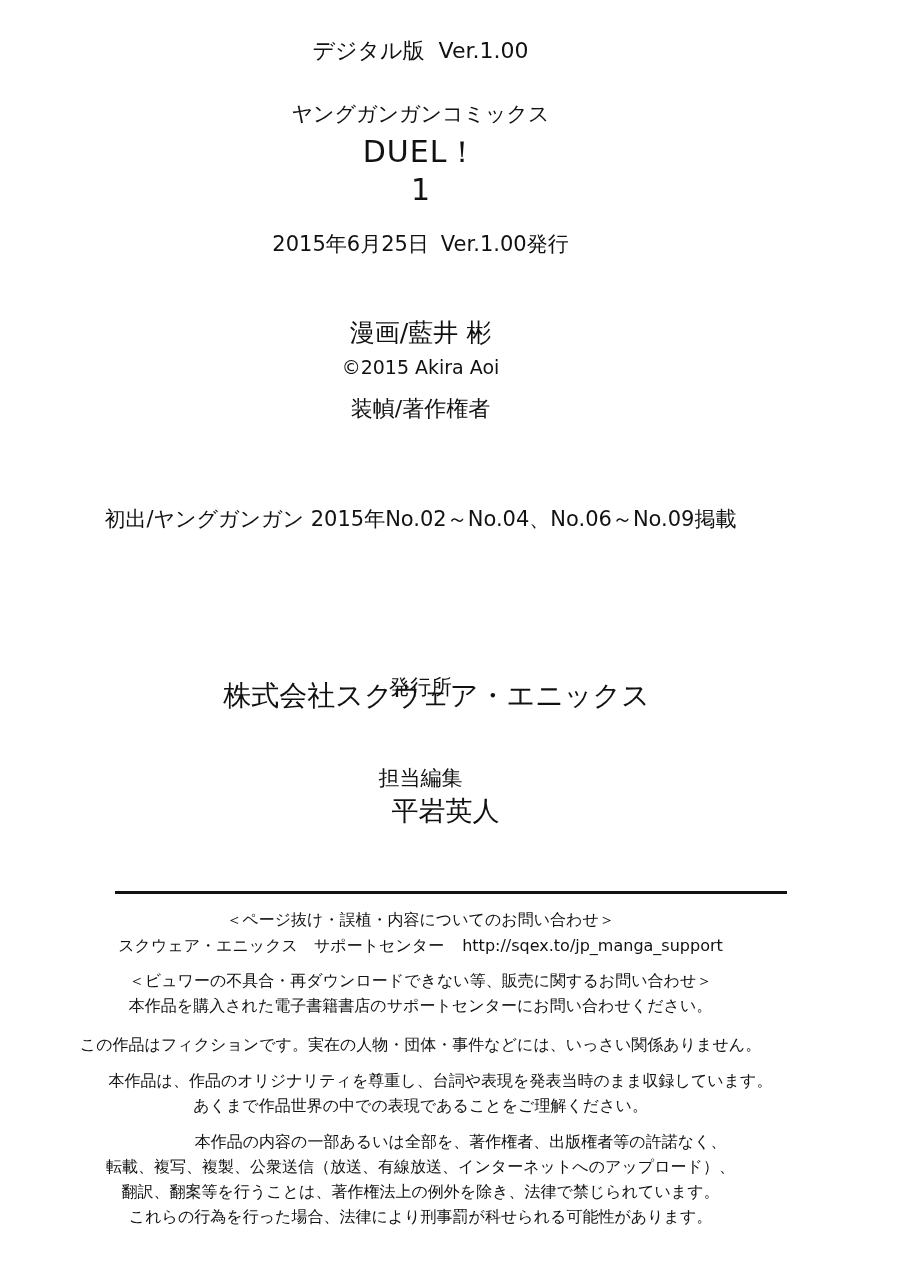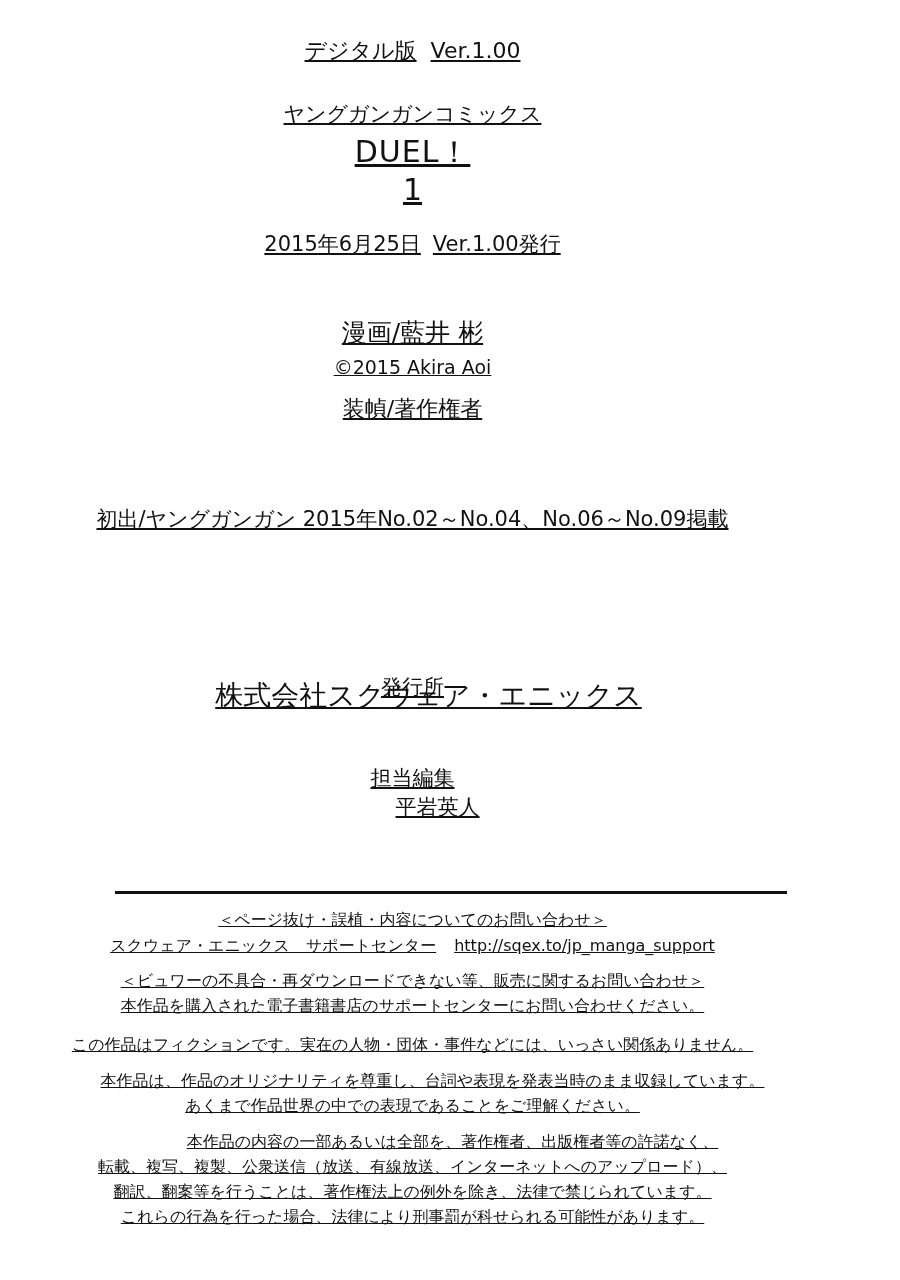--- a/index.html
+++ b/index.html
@@ -10,42 +10,41 @@
     body {
       width: 900px;
       height: 1280px;
       position: relative;
       overflow: hidden;
       color: #111111;
       font-family: "DejaVu Sans", "Liberation Sans", sans-serif;
     }
     .line {
       position: absolute;
-      left: 8px;
+      left: 16px;
       width: 809px;
       text-align: center;
       white-space: nowrap;
       line-height: 1;
-      text-decoration: underline;
     }
     .edition { top: 40px; font-size: 22px; }
     .edition .gap { display: inline-block; width: 14px; }
     .series { top: 104px; font-size: 21px; }
     .title { top: 137px; font-size: 30px; letter-spacing: 1px; }
     .volume { top: 175px; font-size: 30px; }
     .pubdate { top: 234px; font-size: 21px; }
     .pubdate .gap { display: inline-block; width: 12px; }
     .author { top: 320px; font-size: 25px; }
     .copyright { top: 358px; font-size: 19px; }
     .design { top: 398px; font-size: 22px; }
     .first-pub { top: 509px; font-size: 21px; }
     .publisher-label { top: 653px; font-size: 21px; margin-top: 24px; }
     .publisher-name { top: 682px; font-size: 28px; padding-left: 16px; }
     .editor-label { top: 768px; font-size: 21px; }
-    .editor-name { top: 797px; font-size: 21px; padding-left: 25px; }
+    .editor-name { top: 797px; font-size: 27px; padding-left: 25px; }
     .rule {
       position: absolute;
       left: 115px;
       top: 891px;
       width: 672px;
       height: 3px;
       background: #111111;
     }
     .small { font-size: 16px; }
     .inq1-head { top: 912px; }

